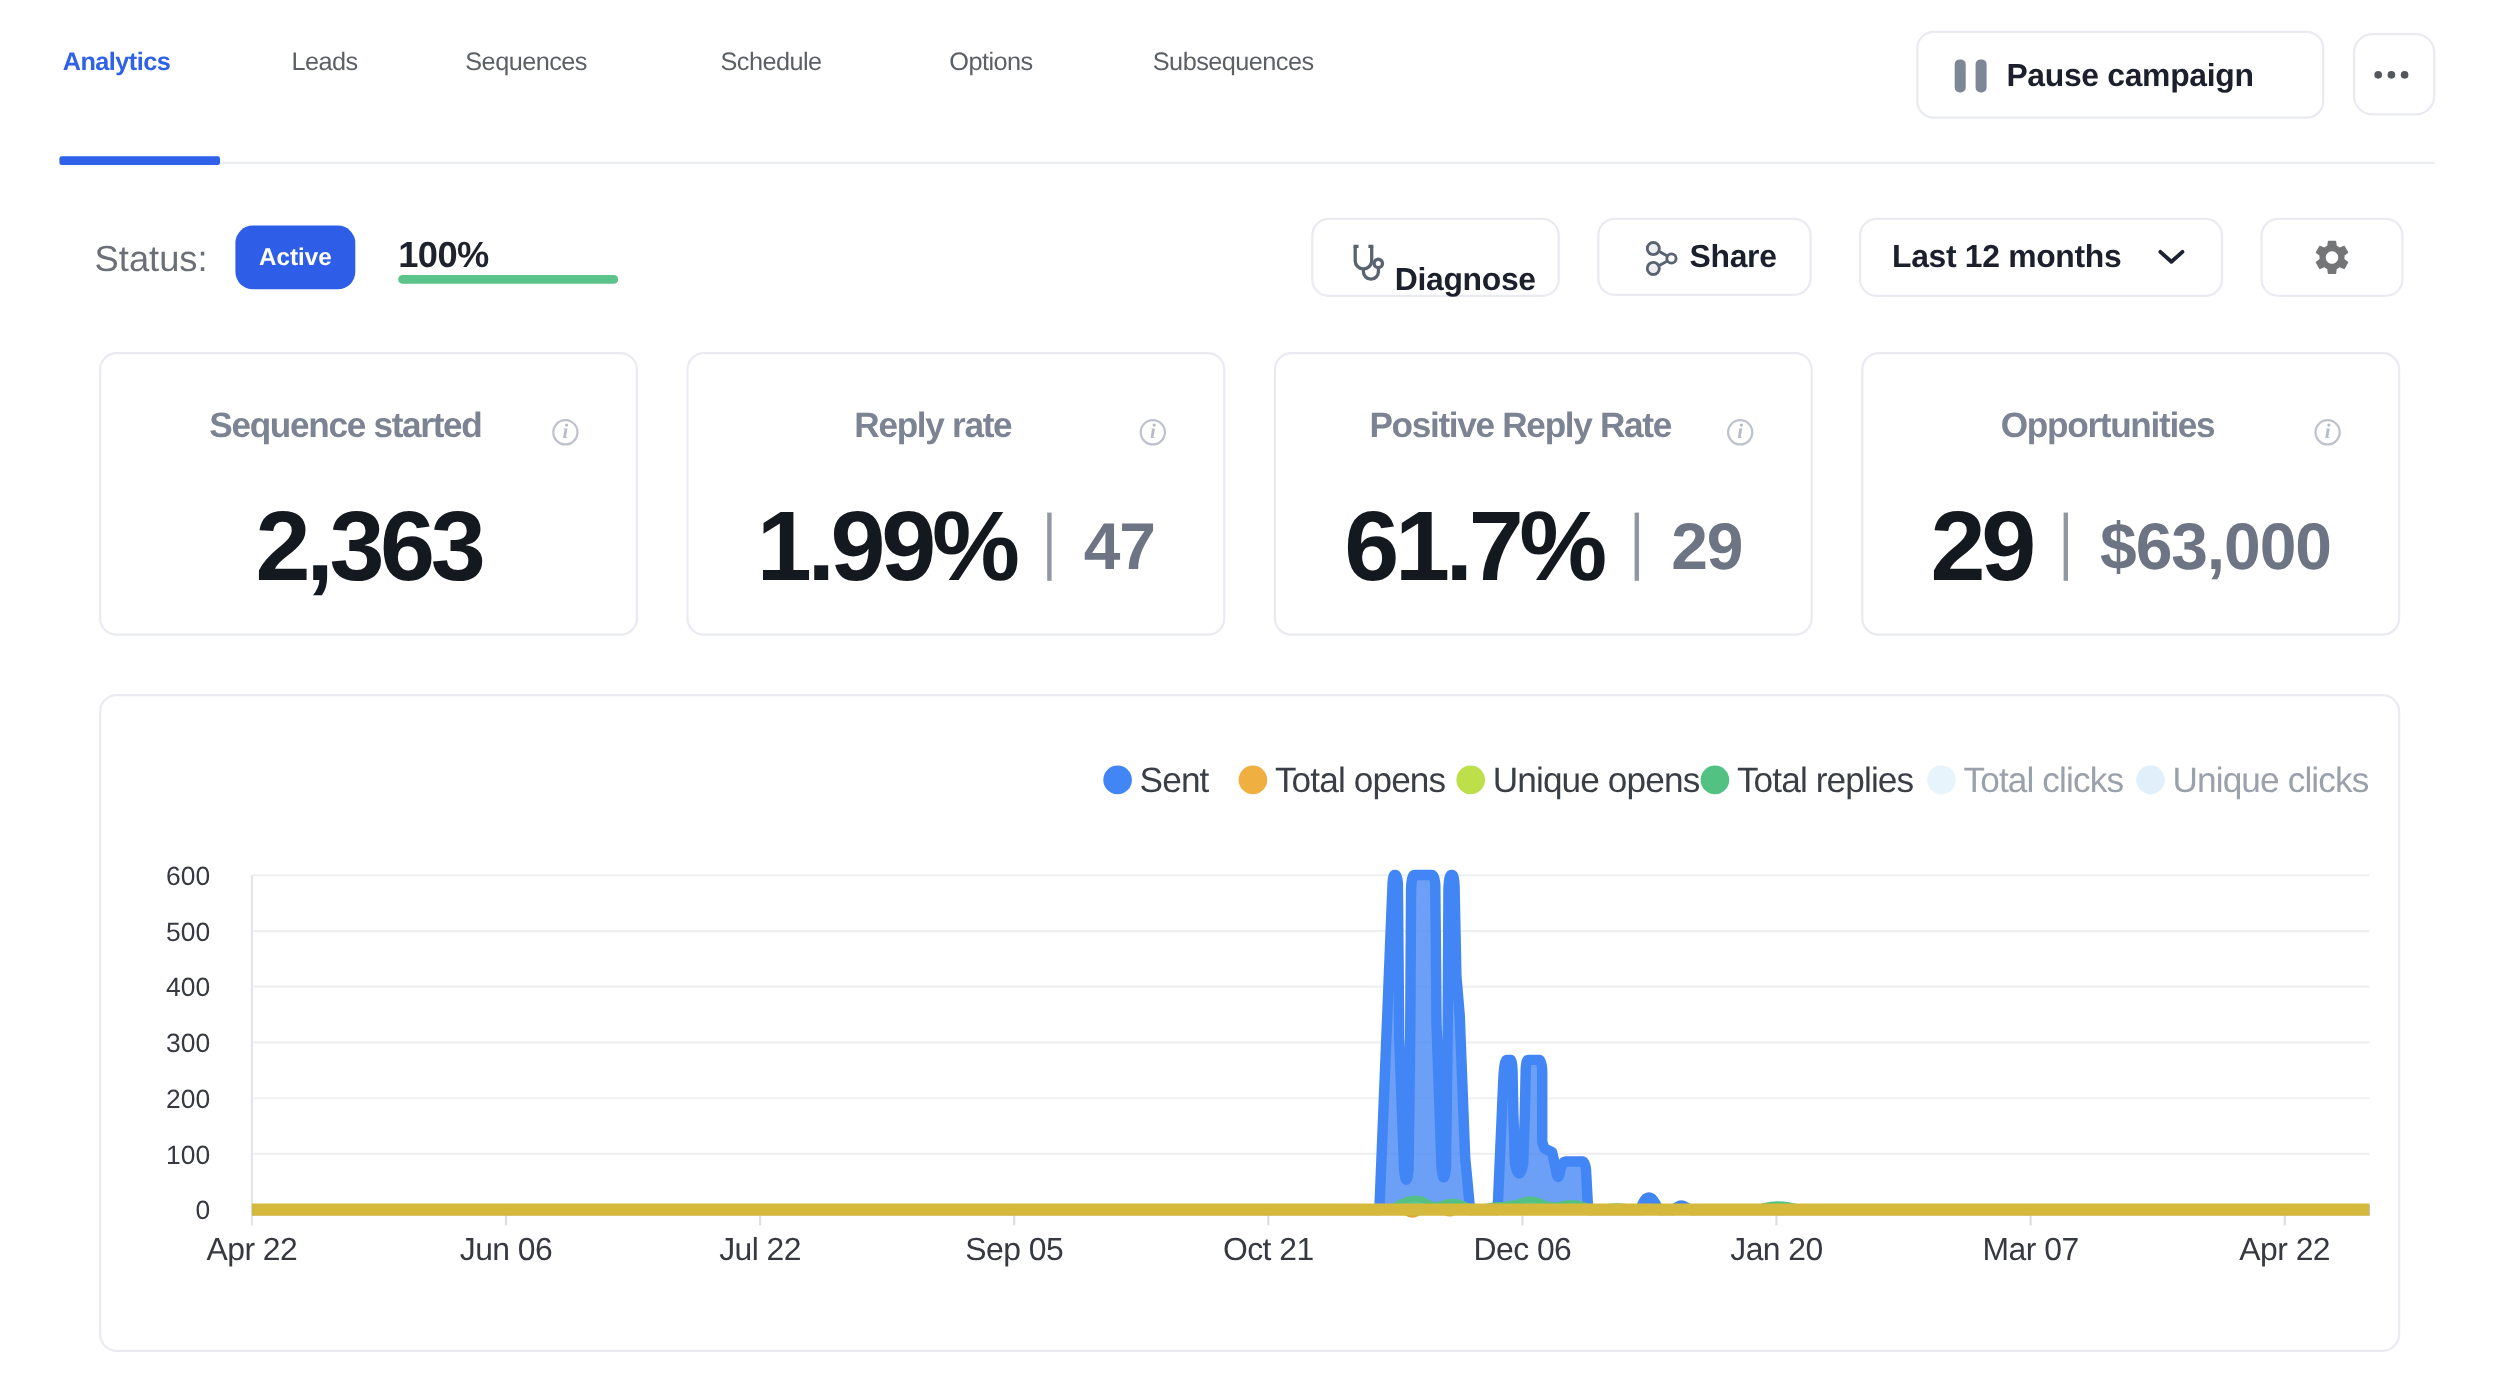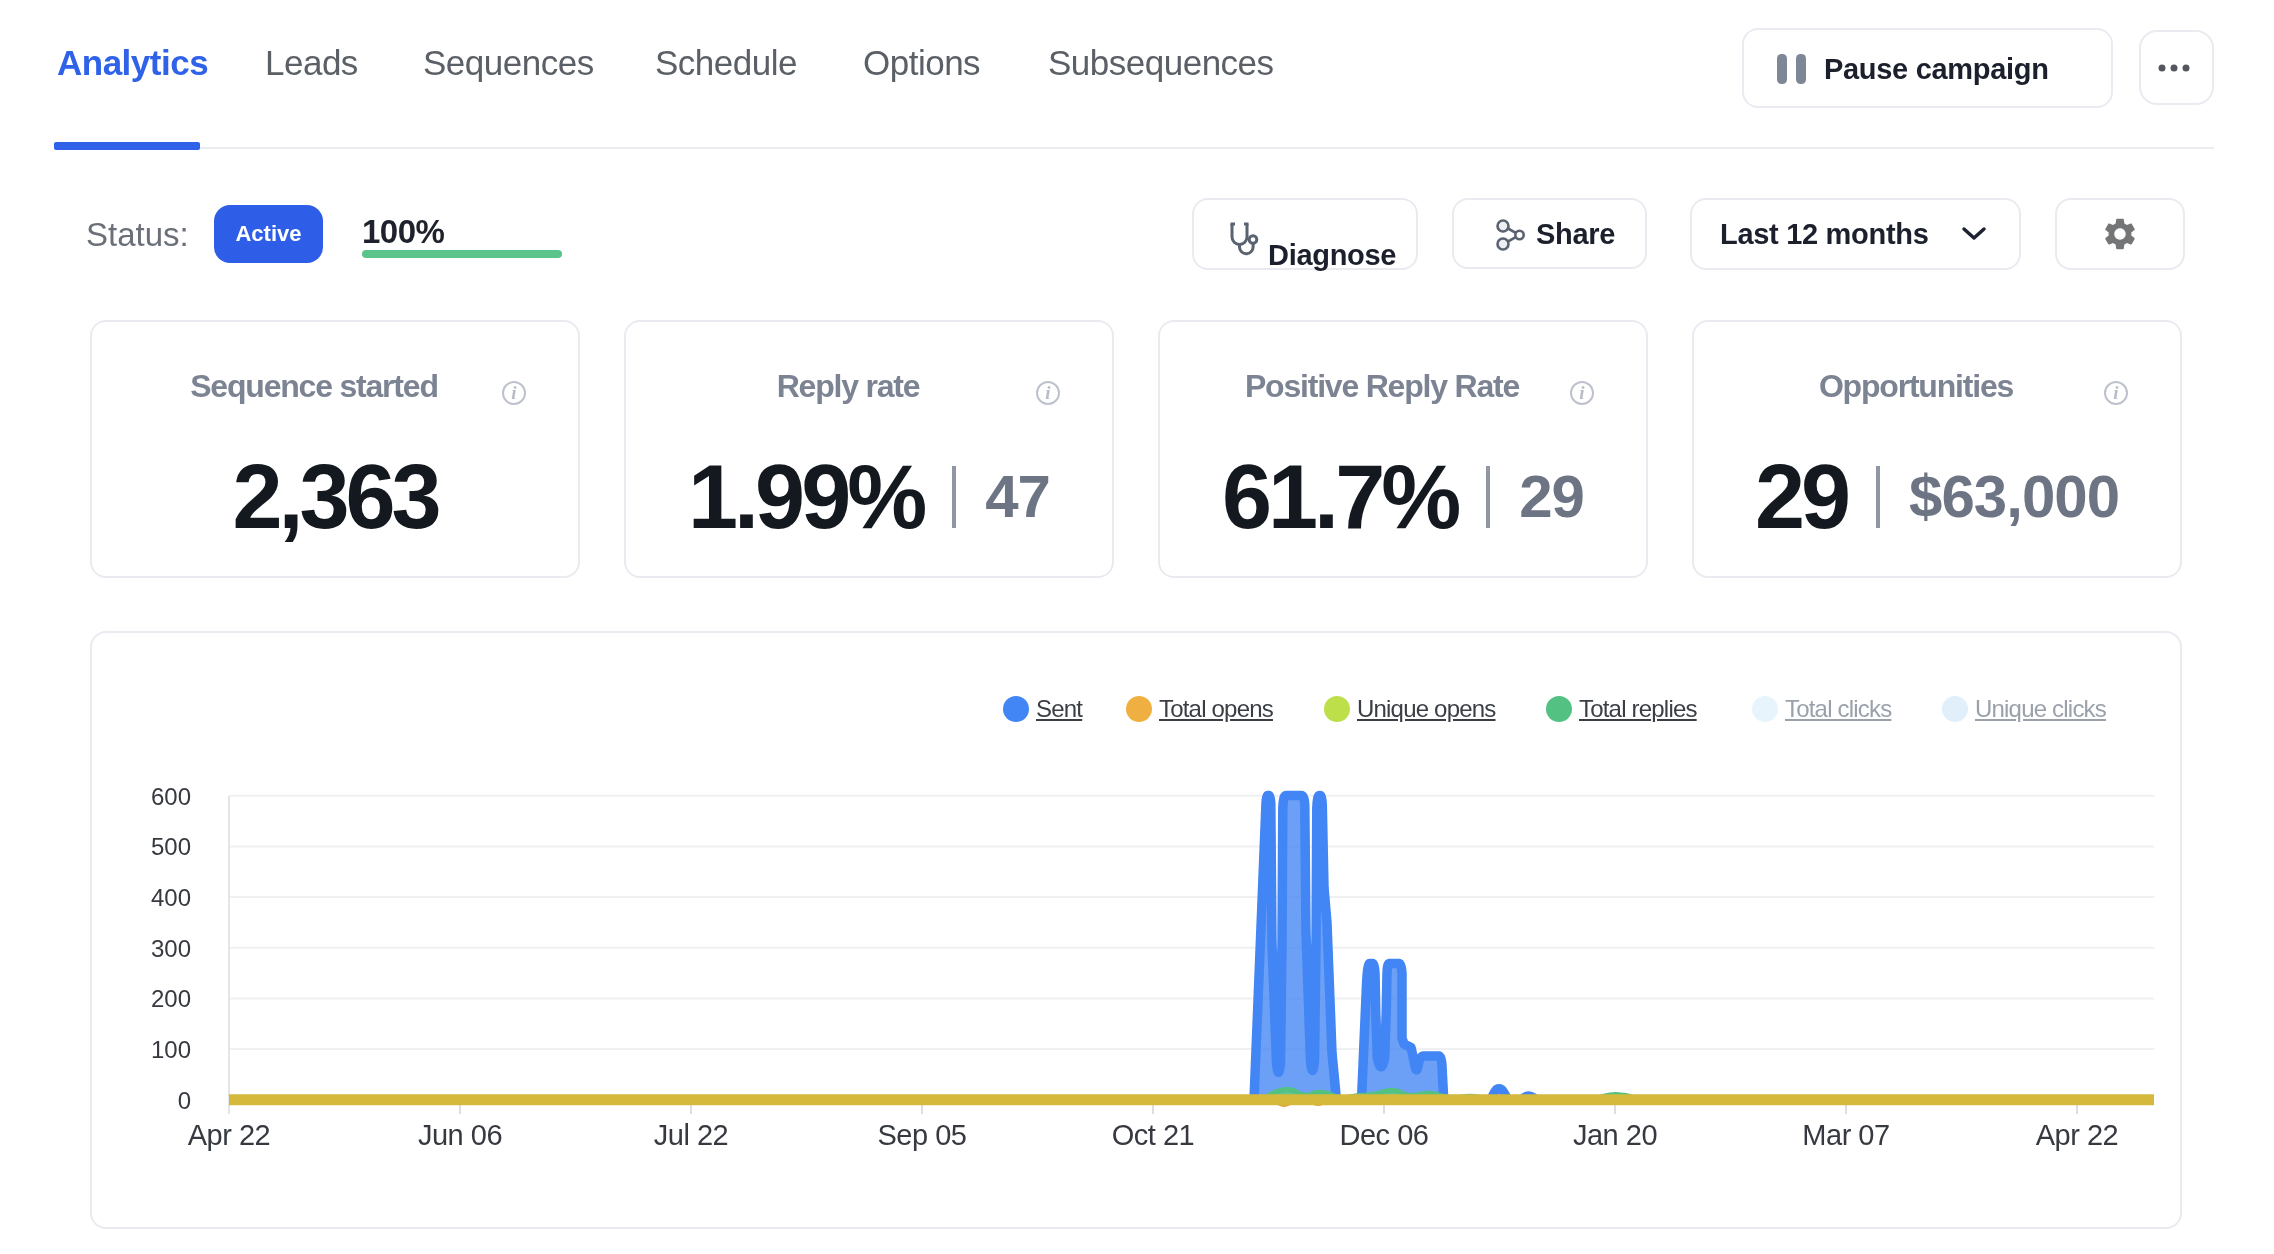--- a/index.html
+++ b/index.html
@@ -1,20 +1,20 @@
 <!DOCTYPE html>
 <html><head>
 <meta charset="utf-8">
 <style>
   * { margin:0; padding:0; box-sizing:border-box; }
   html,body { width:2274px; height:1254px; background:#ffffff; font-family:"Liberation Sans", sans-serif; overflow:hidden; }
   body { position:relative; }
 
   
-  .tab { position:absolute; top:43px; font-size:35px; color:#5b6066; white-space:nowrap; letter-spacing:-0.5px; }
+  .tab { position:absolute; top:43px; font-size:23px; color:#5b6066; white-space:nowrap; letter-spacing:-0.5px; }
   .tab.active { color:#2f62e9; font-weight:bold; }
   #navline { position:absolute; left:54px; width:2160px; top:147px; height:2px; background:#ecedf1; }
   #navbar-active { position:absolute; left:54px; width:146px; top:142px; height:8px; background:#2f62e9; border-radius:2px; }
 
   .btn { position:absolute; background:#fff; border:2px solid #e9ebf1; border-radius:16px; display:flex; align-items:center; justify-content:center; color:#1b202c; font-weight:bold; font-size:29px; letter-spacing:-0.3px; }
 
   
   #status-label { position:absolute; left:86px; top:216px; font-size:33px; color:#6b7078; }
   #pill-active { position:absolute; left:214px; top:205px; width:109px; height:58px; background:#2e5ee7; border-radius:16px; color:#fff; font-weight:bold; font-size:22px; display:flex; align-items:center; justify-content:center; }
   #pct { position:absolute; left:362px; top:213px; font-size:33px; letter-spacing:-0.5px; font-weight:bold; color:#1e222c; }
@@ -24,21 +24,21 @@
   .card { position:absolute; top:320px; width:490px; height:258px; background:#fff; border:2px solid #e9ebf1; border-radius:16px; }
   .card .title { position:absolute; left:0; right:42px; top:46px; text-align:center; font-size:32px; font-weight:bold; color:#7c8392; letter-spacing:-1.2px; }
   .card .info { position:absolute; right:52px; top:59px; width:24px; height:24px; border:2px solid #bdc2cc; border-radius:50%; color:#b7bcc6; font-family:"Liberation Serif", serif; font-style:italic; font-size:19px; font-weight:bold; display:flex; align-items:center; justify-content:center; }
   .card .numrow { position:absolute; left:0; right:0; top:130px; display:flex; align-items:center; justify-content:center; }
   .card .big { font-size:90px; font-weight:bold; color:#14181f; letter-spacing:-4px; line-height:90px; }
   .card .sep { width:4px; height:62px; background:#9096a2; margin:0 29px; }
   .card .sec { font-size:60px; font-weight:bold; color:#6d7584; line-height:48px; letter-spacing:-1px; }
 
   
   #chartcard { position:absolute; left:90px; top:631px; width:2092px; height:598px; background:#fff; border:2px solid #e9ebf1; border-radius:16px; }
-  .litem { position:absolute; top:62px; height:28px; display:flex; align-items:center; white-space:nowrap; font-size:24px; color:#3a3e45; letter-spacing:-0.8px;text-decoration:underline; }
+  .litem { position:absolute; top:62px; height:28px; display:flex; align-items:center; white-space:nowrap; font-size:32px; color:#3a3e45; letter-spacing:-0.8px; }
   .litem .dot { width:26px; height:26px; border-radius:50%; margin-right:7px; flex:none; }
   .litem.muted { color:#9aa1ab; }
 </style>
 </head>
 <body>
 
   <span class="tab active" style="left:57px;">Analytics</span>
   <span class="tab" style="left:265px;">Leads</span>
   <span class="tab" style="left:423px;">Sequences</span>
   <span class="tab" style="left:655px;">Schedule</span>

